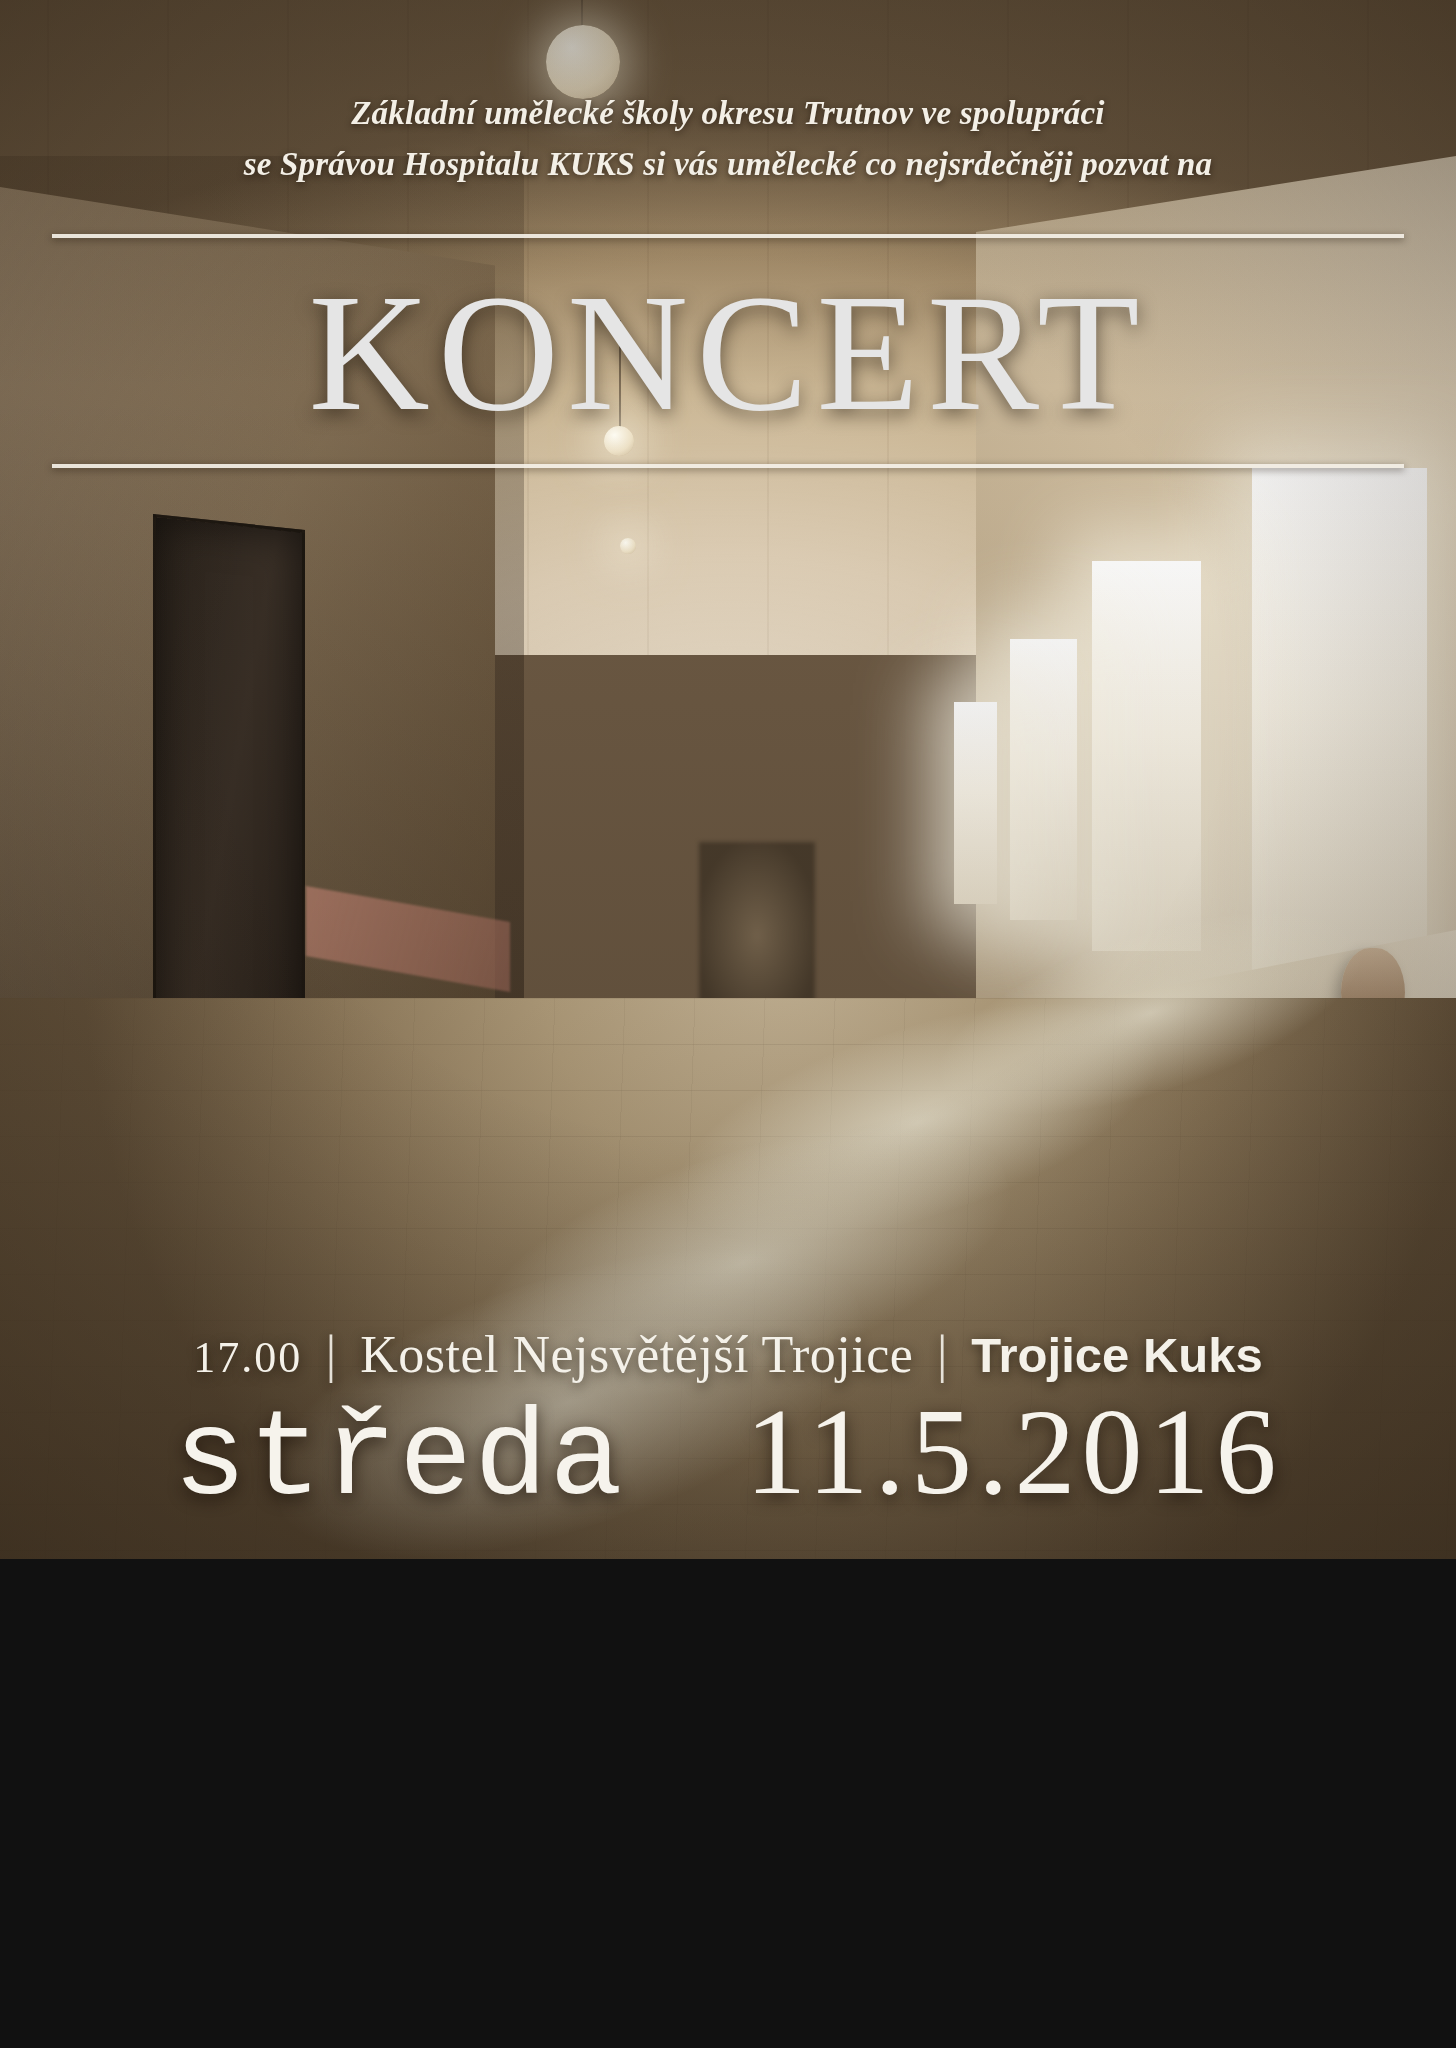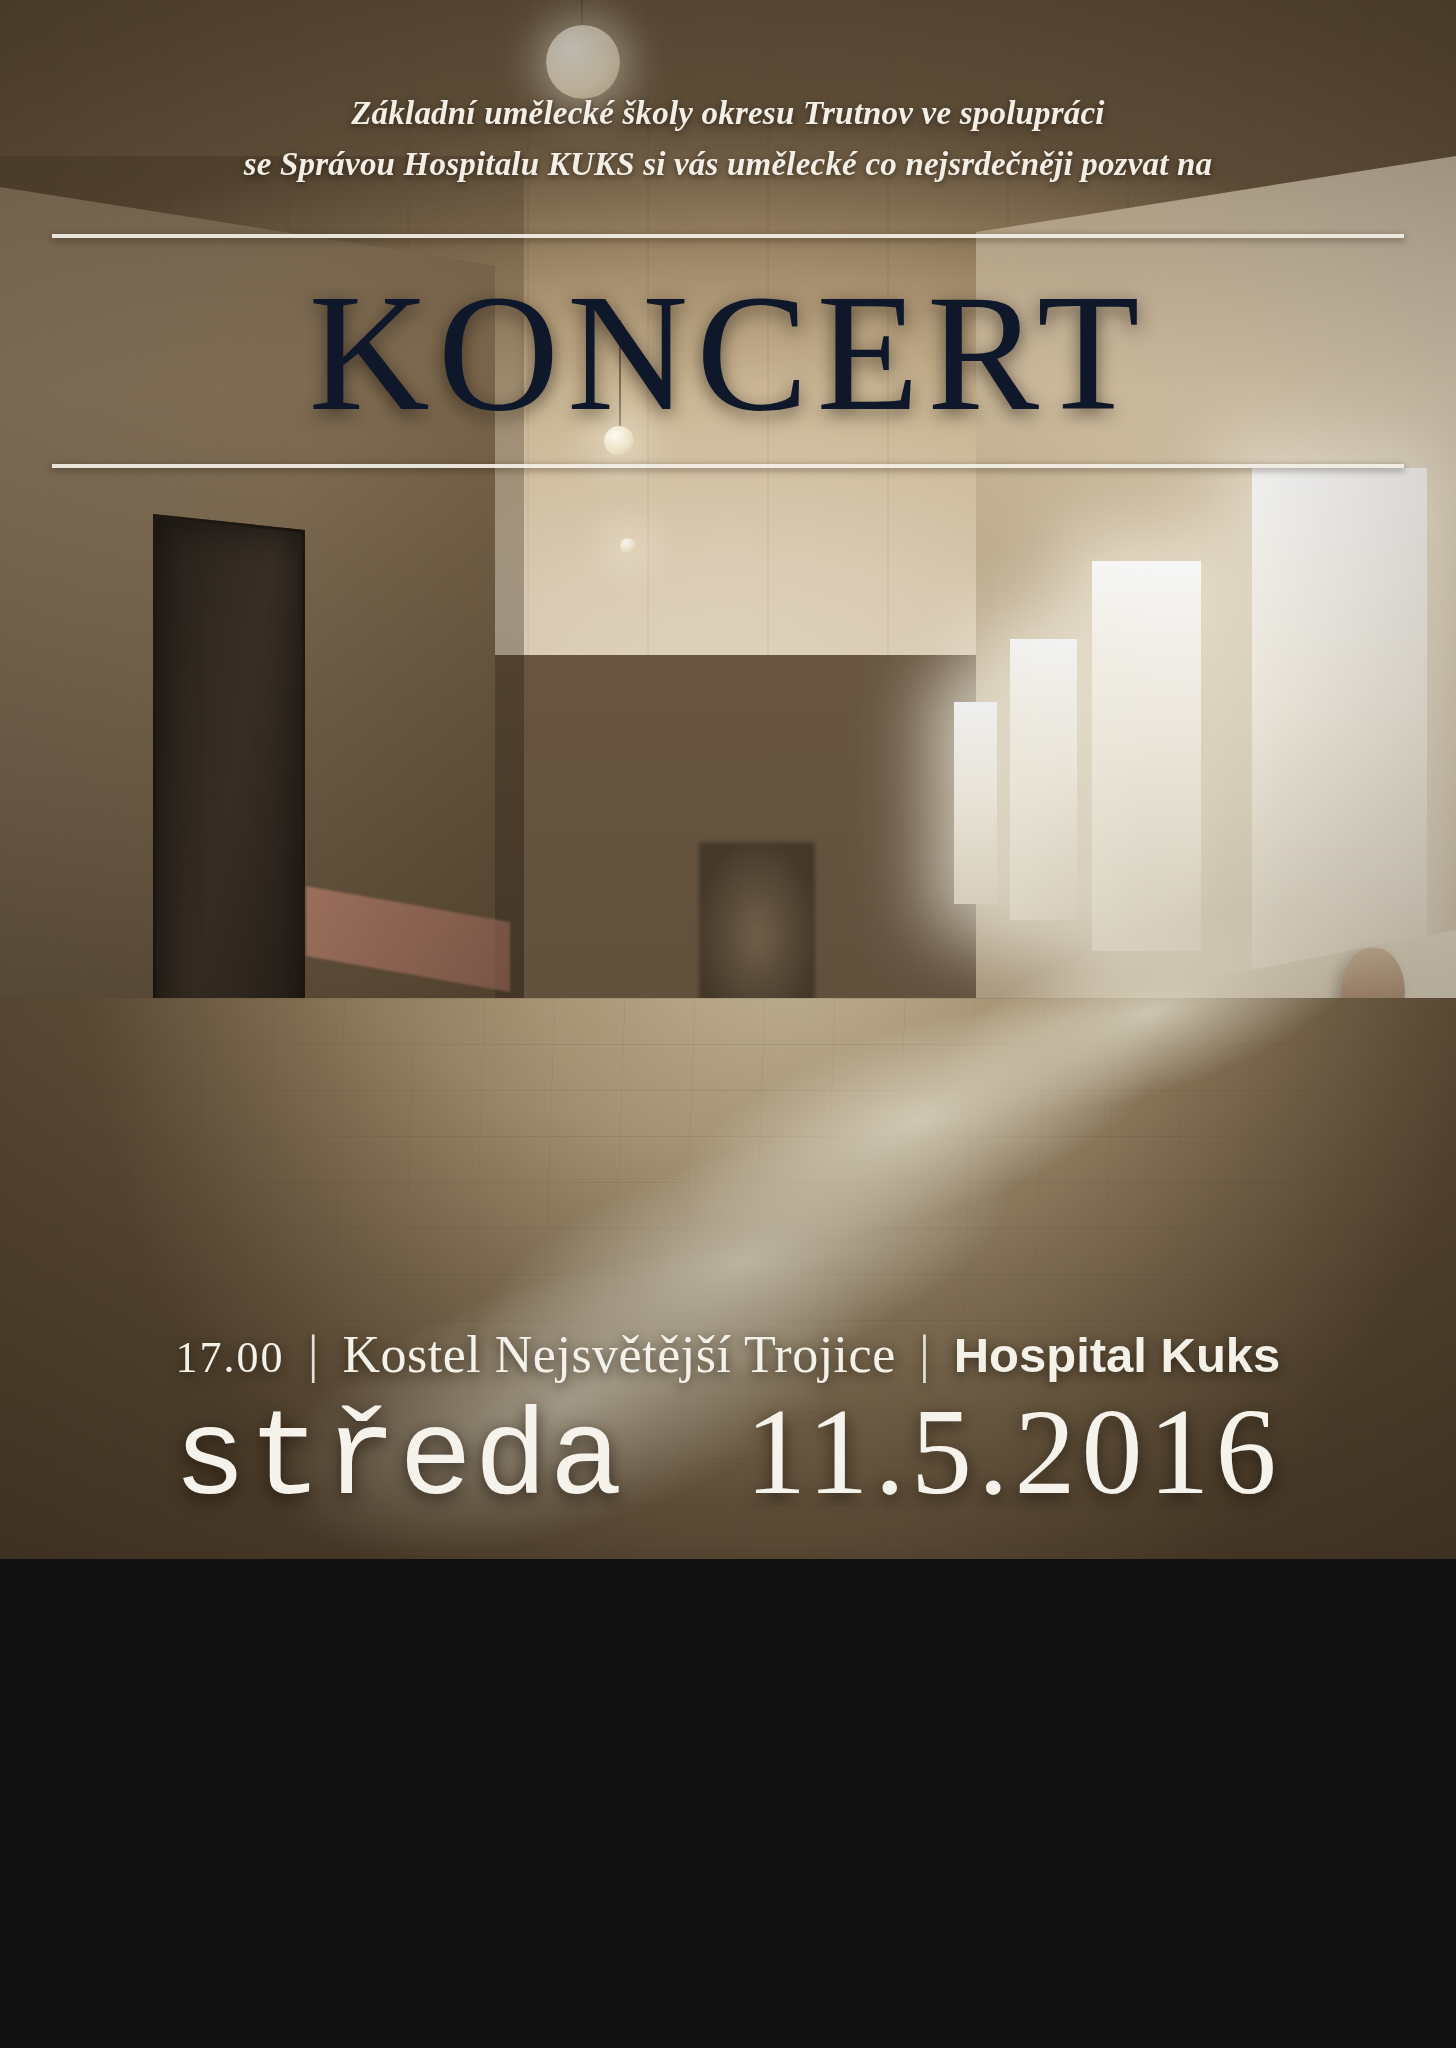--- a/index.html
+++ b/index.html
@@ -230,21 +230,21 @@
     margin: 44px 52px 0 52px;
     box-shadow: 0 2px 7px rgba(30,20,10,.5);
   }
   .rule.bottom { margin-top: 30px; }
   .headline {
     margin: 34px 0 0 0;
     font-size: 168px;
     line-height: .96;
     letter-spacing: 8px;
     font-weight: normal;
-    color: #0f172a;
+    color: #e5e5e5;
     text-shadow: 0 5px 18px rgba(25,16,8,.6);
   }
   .subhead {
     margin: 16px 30px 0 30px;
     font-family: "Liberation Sans", sans-serif;
     font-weight: bold;
     font-size: 55px;
     letter-spacing: 1px;
     color: #f4f1e8;
     text-shadow: 0 3px 10px rgba(25,16,8,.6);
@@ -344,21 +344,21 @@
     <div class="rule bottom"></div>
 
 
     <div class="spacer"></div>
 
     <div class="venue">
       <span class="time">17.00</span>
       <span class="sep">|</span>
       <span class="church">Kostel Nejsvětější Trojice</span>
       <span class="sep">|</span>
-      <span class="place">Hospital Kuks</span>
+      <span class="place">Trojice Kuks</span>
     </div>
 
     <div class="date">
       <span class="dstr">středa</span>
       <span>&nbsp;</span>
       <span class="dnum">11.5.2016</span>
     </div>
 
   </div>
 </div>

